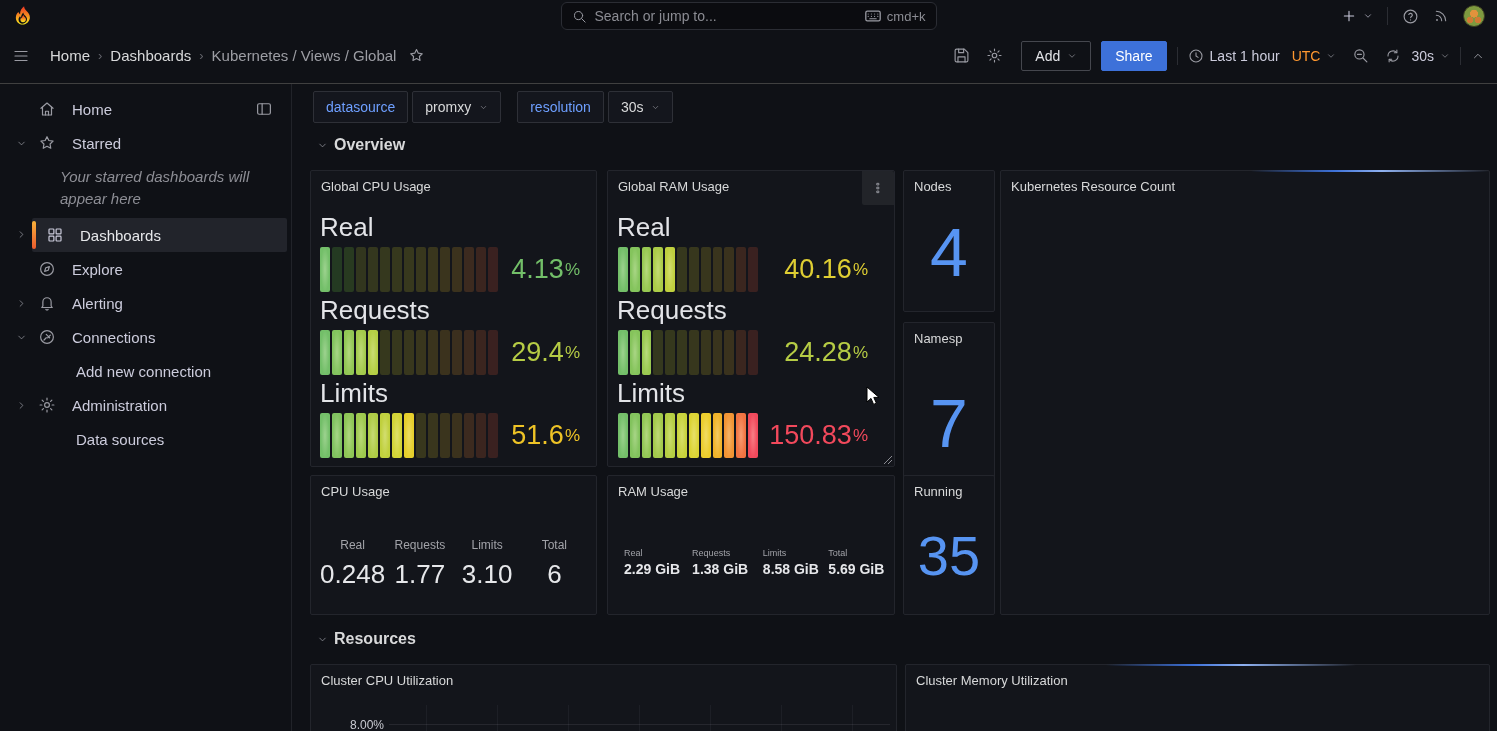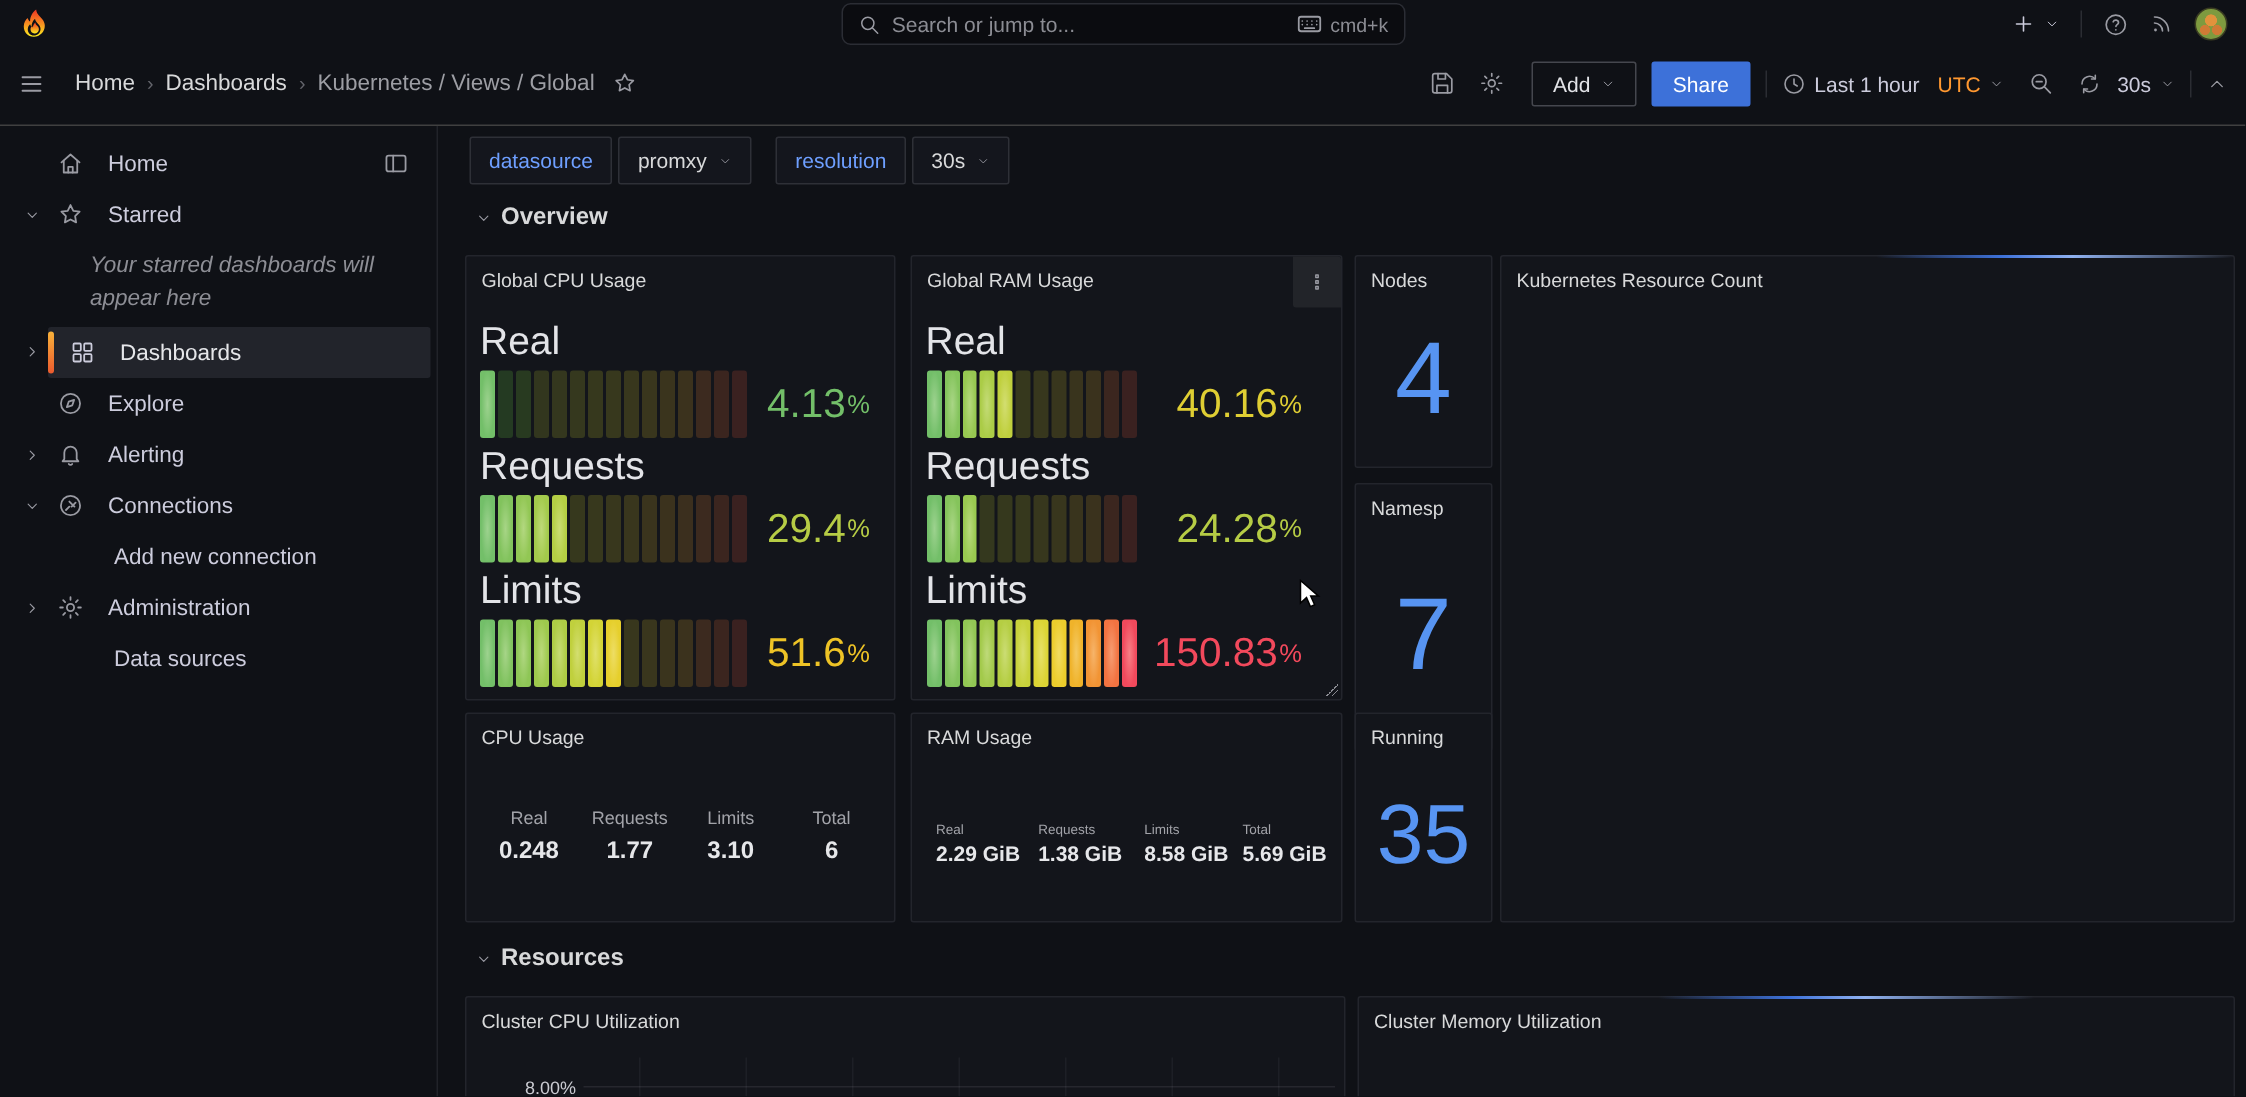--- a/index.html
+++ b/index.html
@@ -87,21 +87,21 @@
   .g-num { font-size:27px; font-weight:500; }
   .g-unit { font-size:17px; margin-left:1px; }
 
   
   .bigstat { position:absolute; left:0; right:0; display:flex; align-items:center; justify-content:center; font-weight:500; color:#5794f2; }
 
   
   .statrow-cpu { position:absolute; left:8px; right:8px; top:62px; display:flex; }
   .statrow-cpu .col { flex:1; text-align:center; }
   .statrow-cpu .sl { font-size:12px; color:#a2a3a9; margin-bottom:7px; }
-  .statrow-cpu .sv { font-size:16px; font-weight:700; color:#e6e7ea; }
+  .statrow-cpu .sv { font-size:26px; font-weight:400; color:#e6e7ea; }
   .statrow-ram { position:absolute; left:16px; right:8px; top:72px; display:grid; grid-template-columns:26% 27% 25% 22%; }
   .statrow-ram .sl { font-size:9px; color:#a2a3a9; margin-bottom:3px; }
   .statrow-ram .sv { font-size:14px; font-weight:700; color:#e6e7ea; }
 
   .kebab { position:absolute; right:0; top:0; width:32px; height:34px; background:#222429; border-radius:0 2px 0 2px; display:flex; align-items:center; justify-content:center; }
   .loadbar { position:absolute; top:-1px; height:2px; background:linear-gradient(90deg, rgba(61,113,217,0) 0%, #3d71d9 35%, #8fb1f0 55%, rgba(61,113,217,0) 100%); }
   .resize-corner { position:absolute; right:2px; bottom:2px; width:8px; height:8px;
     background:linear-gradient(135deg, transparent 0 50%, #8b8c93 50% 56%, transparent 56% 72%, #8b8c93 72% 78%, transparent 78%); }
 
   .ytick { position:absolute; font-size:12px; color:#c9cad1; }

